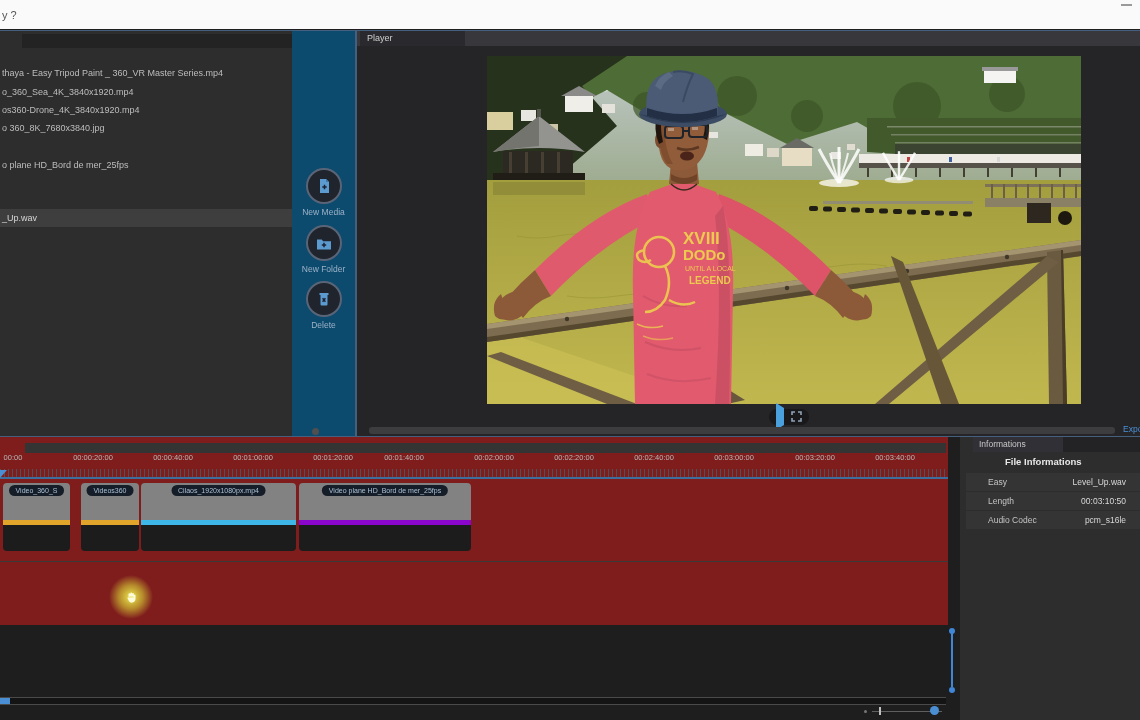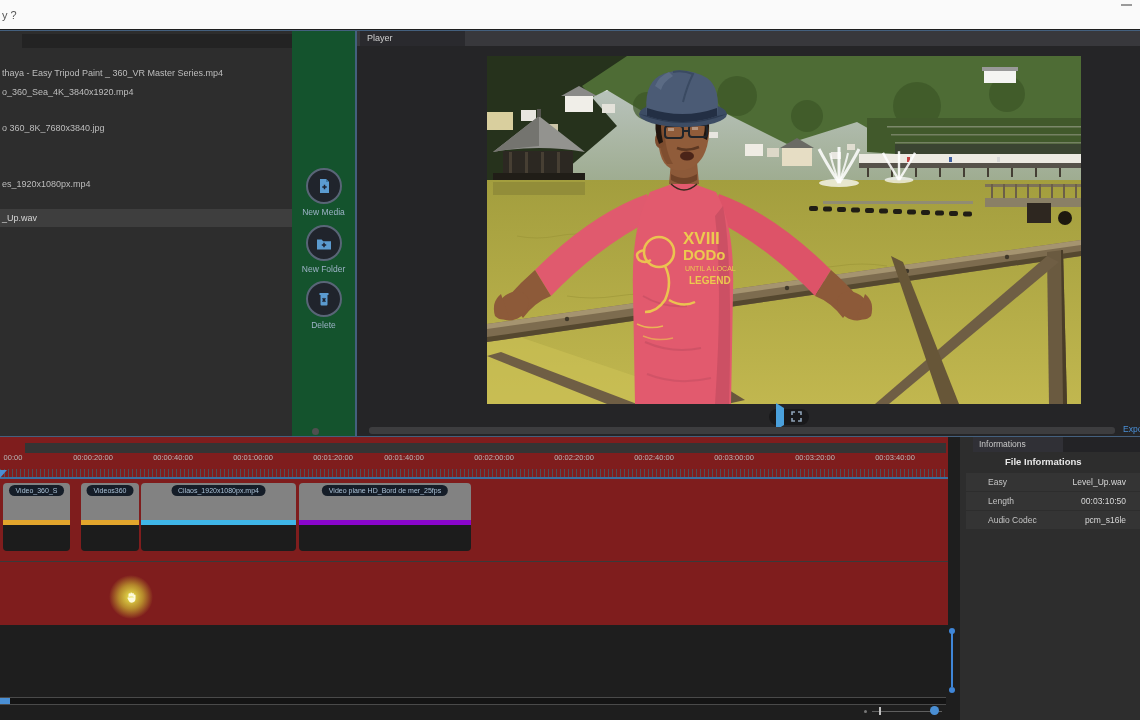--- a/index.html
+++ b/index.html
@@ -12,21 +12,21 @@
   .menubar .menu-text { position:absolute; left:2px; top:9px; font-size:11px; color:#555; }
   .minimize { position:absolute; right:8px; top:4px; width:11px; height:2px; background:#9a9a9a; }
 
   
   .media-panel { position:absolute; left:-1px; top:30px; width:357px; height:407px;
     background:#2d2d2d; border:1px solid #44607e; }
   .mp-header { position:absolute; left:22px; top:3px; width:270px; height:14px; background:#232323; }
   .file-row { position:absolute; left:0; width:292px; height:17px; line-height:17px;
     font-size:9px; color:#bdbdbd; padding-left:2px; white-space:nowrap; overflow:hidden; }
   .file-row.selected { background:#3e3e3e; color:#d6d6d6; height:18px; line-height:18px; }
-  .btn-col { position:absolute; left:292px; top:0; width:63px; height:405px; background:#14532d; }
+  .btn-col { position:absolute; left:292px; top:0; width:63px; height:405px; background:#0c4a6e; }
   .action-btn { position:absolute; left:0; width:63px; text-align:center; }
   .circ { width:36px; height:36px; margin:0 auto; border:2px solid #596577; border-radius:50%;
     background:#20242c; display:flex; align-items:center; justify-content:center; }
   .action-label { display:block; margin-top:3px; font-size:8.5px; color:#9db2c7; }
   .mp-knob { position:absolute; left:312px; top:397px; width:7px; height:7px; border-radius:50%; background:#4f4f4f; }
 
   
   .player-panel { position:absolute; left:356px; top:30px; width:784px; height:407px;
     background:#252527; border:1px solid #44607e; border-right:none; overflow:hidden; }
   .tabbar { position:absolute; left:0; top:0; width:784px; height:15px; background:#38383c; }
@@ -98,22 +98,23 @@
 
   <div class="menubar">
     <span class="menu-text">y ?</span>
     <div class="minimize"></div>
   </div>
 
   <section class="media-panel">
     <div class="mp-header"></div>
     <div class="file-row" style="top:34px"><span>thaya - Easy Tripod Paint _ 360_VR Master Series.mp4</span></div>
     <div class="file-row" style="top:53px"><span>o_360_Sea_4K_3840x1920.mp4</span></div>
+    <div class="file-row" style="top:71px"><span>os360-Drone_4K_3840x1920.mp4</span></div>
     <div class="file-row" style="top:89px"><span>o 360_8K_7680x3840.jpg</span></div>
-    <div class="file-row" style="top:145px"><span>es_1920x1080px.mp4</span></div>
+    <div class="file-row" style="top:126px"><span>o plane HD_Bord de mer_25fps</span></div>
     <div class="file-row selected" style="top:178px"><span>_Up.wav</span></div>
 
     <div class="btn-col">
       <div class="action-btn" style="top:137px">
         <div class="circ">
           <svg width="16" height="16" viewBox="0 0 16 16">
               <path d="M4 1h6l3 3v11H4z" fill="#5b9bd0"></path>
               <path d="M10 1l3 3h-3z" fill="#3d7aa8"></path>
               <path d="M8.5 6.8v4.4M6.3 9h4.4" stroke="#1c2230" stroke-width="1.5"></path>
             </svg>

